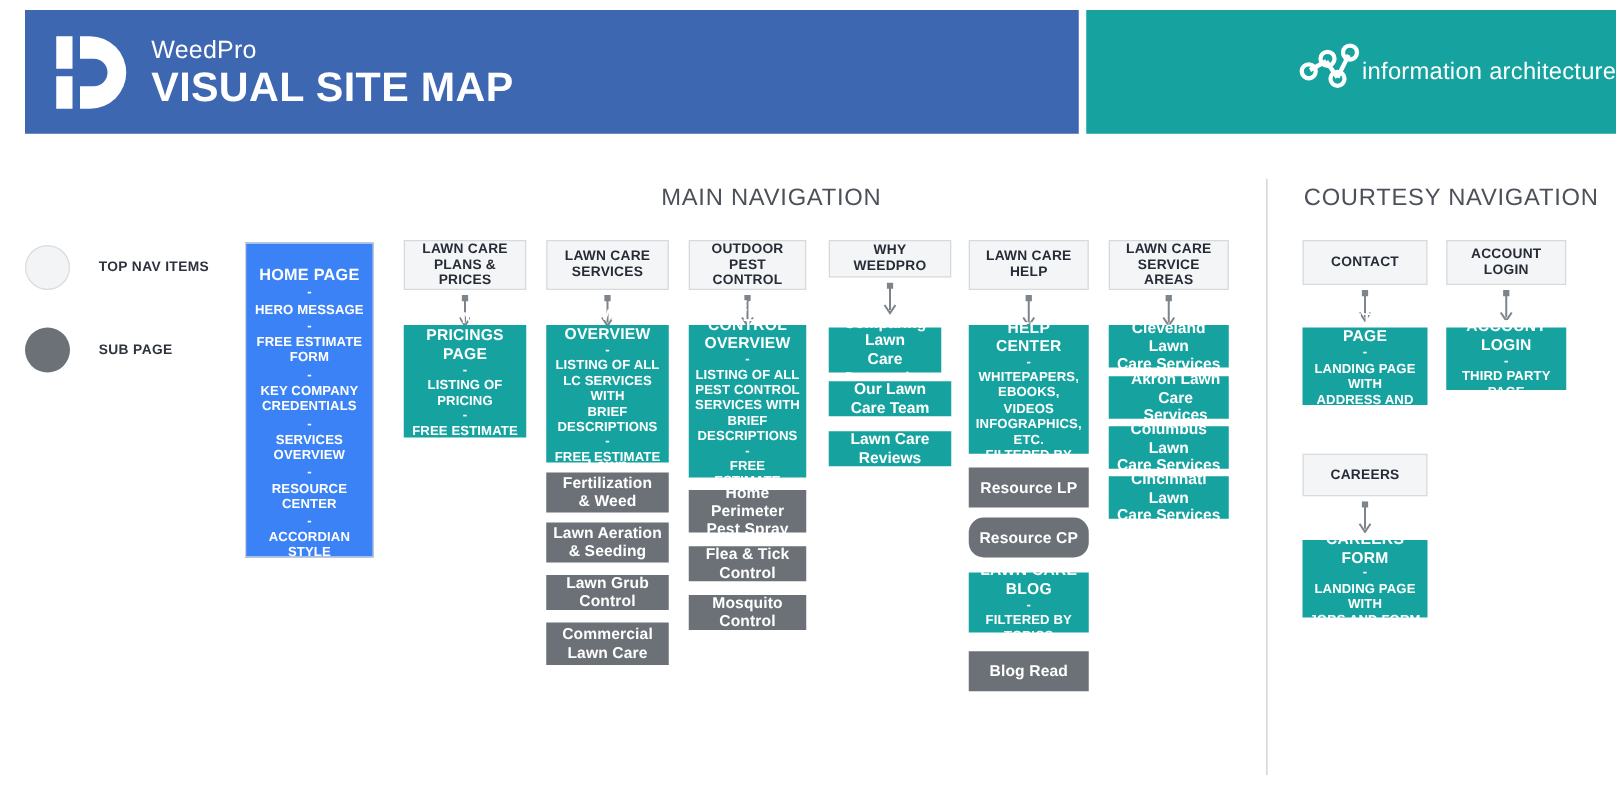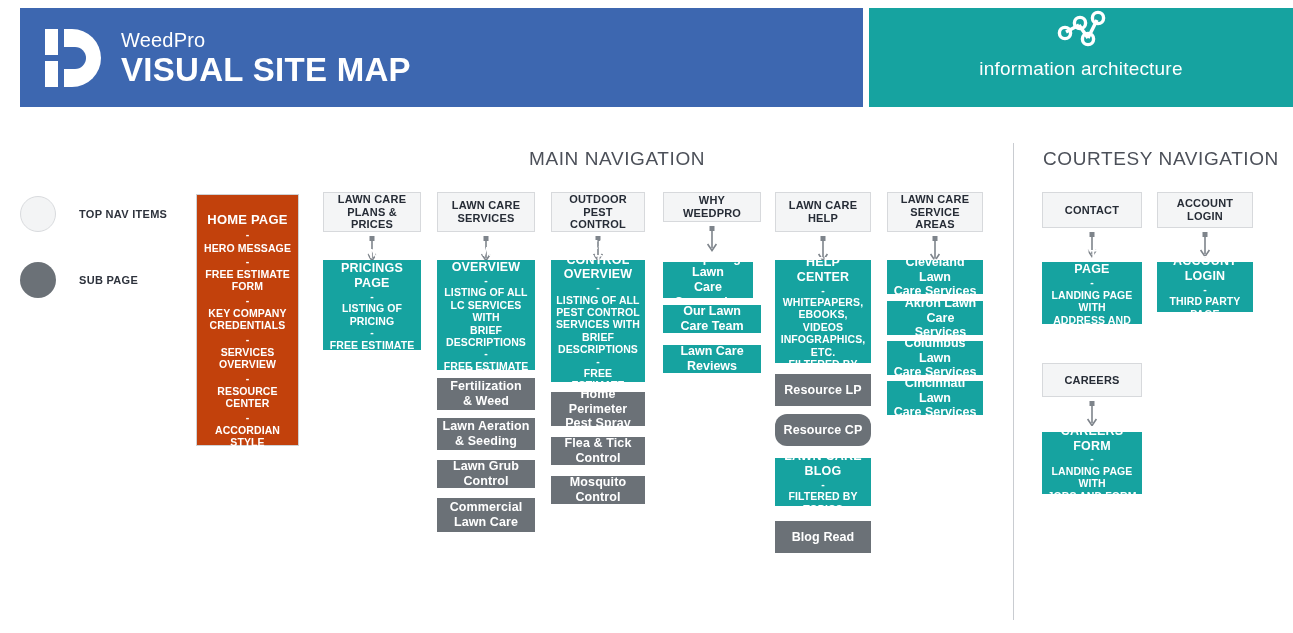--- a/index.html
+++ b/index.html
@@ -40,22 +40,22 @@
     border-radius: 0 11px 11px 0;
   }
   .hdr-text { margin-left: 20px; color: #ffffff; line-height: 1; }
   .hdr-sub { font-size: 20px; letter-spacing: .2px; margin-bottom: 3px; }
   .hdr-main { font-size: 33px; font-weight: bold; letter-spacing: .3px; }
 
   .hdr-teal {
     position: absolute; left: 869px; top: 8px;
     width: 424px; height: 99px;
     background: #16a3a0;
-    display: flex; flex-direction: column;
-    align-items: center; justify-content: flex-start;
+    display: flex; 
+    align-items: center; justify-content: flex-end;
   }
   .ia-icon { margin-bottom: 4px; }
   .ia-label {
     color: #ffffff; font-size: 19px; letter-spacing: .2px;
   }
 
   
   .sec-title {
     position: absolute;
     font-size: 19px; color: #4c5059;
@@ -109,21 +109,21 @@
   .node.main .bd {
     font-size: 10.5px; font-weight: bold; letter-spacing: .1px;
   }
   .node.main .dash {
     font-size: 10.5px; font-weight: bold; line-height: 1.1;
   }
   .node.main.plain {
     font-size: 12.5px; font-weight: bold;
   }
   .node.homepage {
-    background: #c2410c; color: #ffffff; border: 1px solid #cfd2d5;
+    background: #3b82f6; color: #ffffff; border: 1px solid #cfd2d5;
     justify-content: flex-start; padding-top: 17px;
   }
   .node.homepage .hd { font-size: 13px; font-weight: bold; letter-spacing: .2px; }
   .node.homepage .bd { font-size: 10.5px; font-weight: bold; letter-spacing: .1px; }
   .node.homepage .dash { font-size: 10.5px; font-weight: bold; line-height: 1.35; }
 
   
   .conn { position: absolute; width: 14px; }
   .conn svg { display: block; }
 </style>

